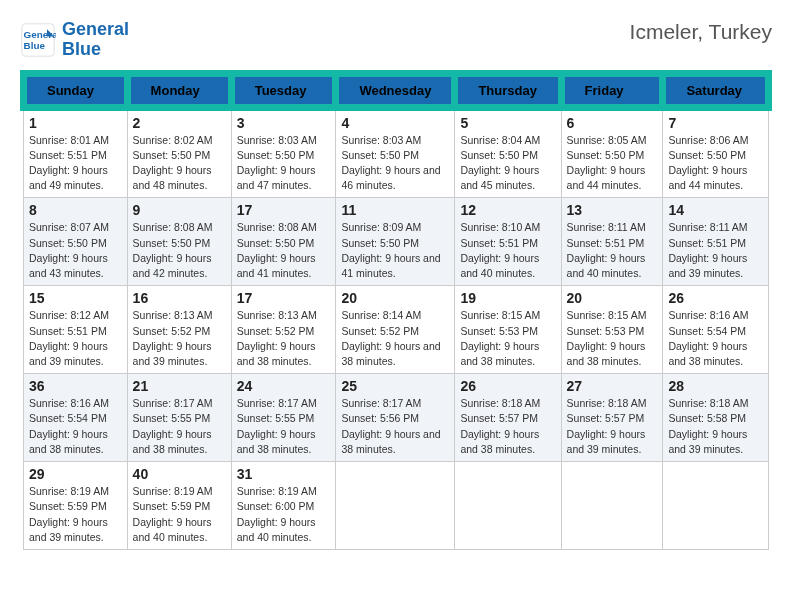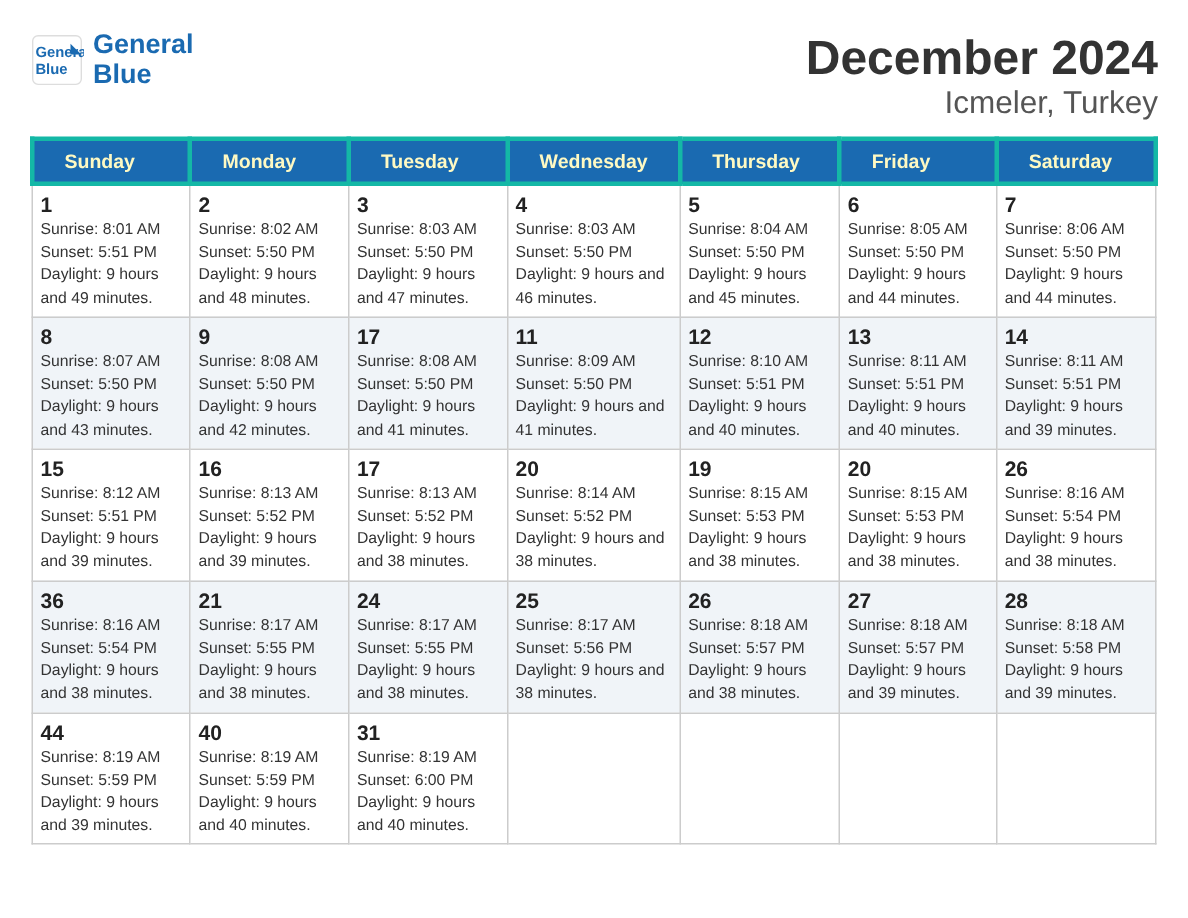--- a/index.html
+++ b/index.html
@@ -46,26 +46,26 @@
       font-size: 21px;
       color: #555;
     }
     table {
       width: 100%;
       border-collapse: collapse;
       font-size: 11px;
     }
     th {
       background: #1a6ab1;
-      color: #fef9c3;
+      color: #000000;
       padding: 6px 20px;
       text-align: left;
       font-size: 13px;
       font-weight: bold;
-      border: 3px solid #14b8a6;
+      border: 7px solid #14b8a6;
     }
     td {
       border: 1px solid #ccc;
       vertical-align: top;
       padding: 4px 5px;
       min-height: 80px;
       width: 14.28%;
     }
     tr:nth-child(even) td {
       background: #f0f4f8;
@@ -101,21 +101,20 @@
       <polygon points="30,8 38,16 30,16" fill="#1a6ab1"></polygon>
     </svg>
     <div>
       <div class="logo-text">
         <span>General</span><br>
         <span>Blue</span>
       </div>
     </div>
   </div>
   <div class="title-block">
-    <div class="month-title">December 2024</div>
     <div class="location">Icmeler, Turkey</div>
   </div>
 </div>
 
 <table>
   <thead>
     <tr>
     <th>Sunday</th>
         <th>Monday</th>
         <th>Tuesday</th>
@@ -297,21 +296,21 @@
       </td>
         <td>
         <span class="day-num">28</span>
         <div class="day-info">
           Sunrise: 8:18 AM<br>Sunset: 5:58 PM<br>Daylight: 9 hours and 39 minutes.
         </div>
       </td>
       </tr>
       <tr>
         <td>
-        <span class="day-num">44</span>
+        <span class="day-num">29</span>
         <div class="day-info">
           Sunrise: 8:19 AM<br>Sunset: 5:59 PM<br>Daylight: 9 hours and 39 minutes.
         </div>
       </td>
         <td>
         <span class="day-num">40</span>
         <div class="day-info">
           Sunrise: 8:19 AM<br>Sunset: 5:59 PM<br>Daylight: 9 hours and 40 minutes.
         </div>
       </td>

